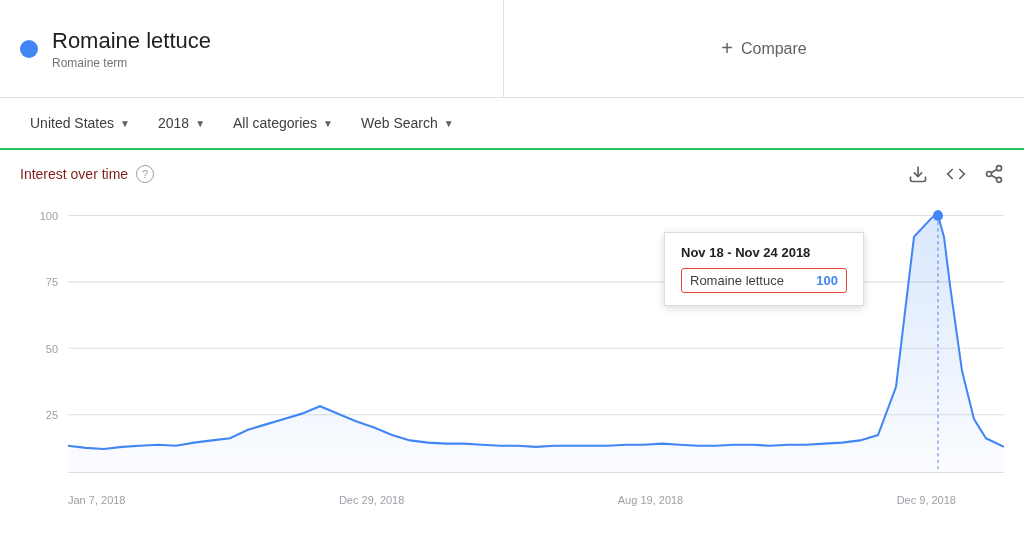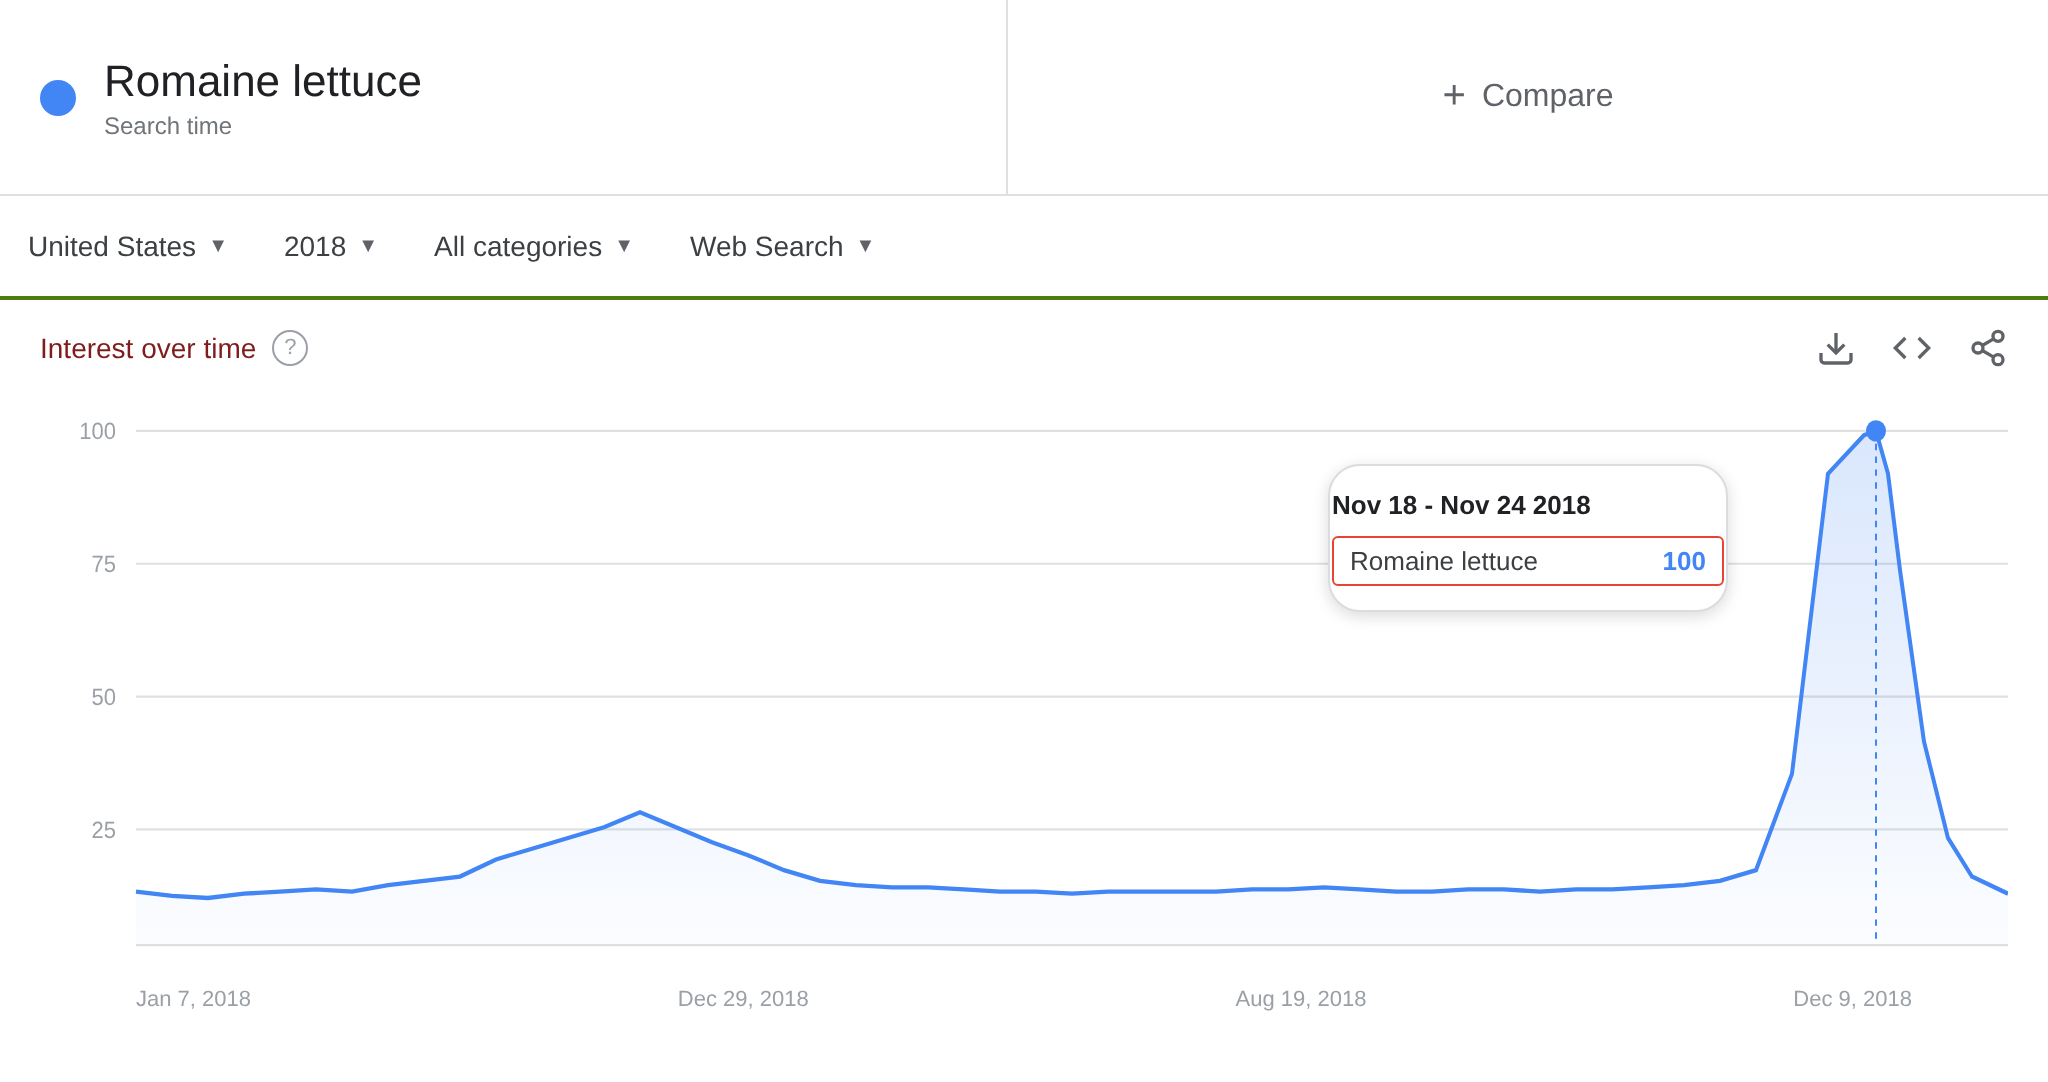--- a/index.html
+++ b/index.html
@@ -56,24 +56,24 @@
     }
     .compare-plus {
       font-size: 20px;
       color: #5f6368;
     }
 
     
     .filters-bar {
       display: flex;
       align-items: center;
-      padding: 0 4px;
+      padding: 0 20px;
       height: 52px;
       gap: 8px;
-      border-bottom: 2px solid #4d7c0f;
+      border-bottom: 2px solid #22c55e;
     }
     .filter-dropdown {
       display: flex;
       align-items: center;
       padding: 6px 10px;
       border-radius: 4px;
       font-size: 14px;
       color: #3c4043;
       cursor: pointer;
       gap: 4px;
@@ -146,22 +146,22 @@
       height: 100%;
     }
 
     
     .tooltip {
       position: absolute;
       top: 38px;
       right: 140px;
       background: #fff;
       border: 1px solid #dadce0;
-      border-radius: 16px;
-      padding: 12px 1px;
+      border-radius: 0;
+      padding: 12px 16px;
       box-shadow: 0 2px 8px rgba(0,0,0,0.15);
       font-size: 13px;
       min-width: 200px;
     }
     .tooltip-date {
       font-weight: 600;
       color: #202124;
       margin-bottom: 8px;
       font-size: 13px;
     }
@@ -195,21 +195,21 @@
     }
   </style>
 </head>
 <body>
 
 <div class="header">
   <div class="header-left">
     <div class="search-dot"></div>
     <div class="search-text-block">
       <span class="search-term-title">Romaine lettuce</span>
-      <span class="search-term-subtitle">Search time</span>
+      <span class="search-term-subtitle">Romaine term</span>
     </div>
   </div>
   <div class="header-right">
     <button class="compare-btn">
       <span class="compare-plus">+</span>
       <span>Compare</span>
     </button>
   </div>
 </div>
 

